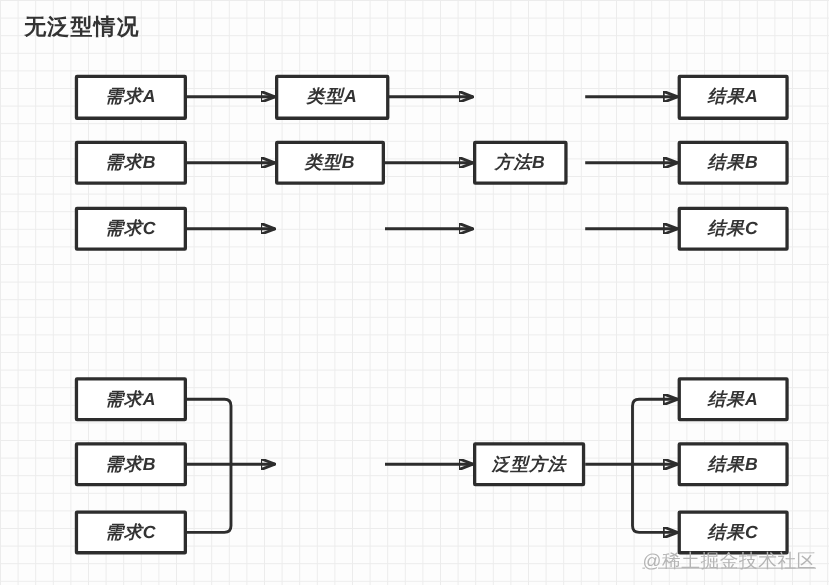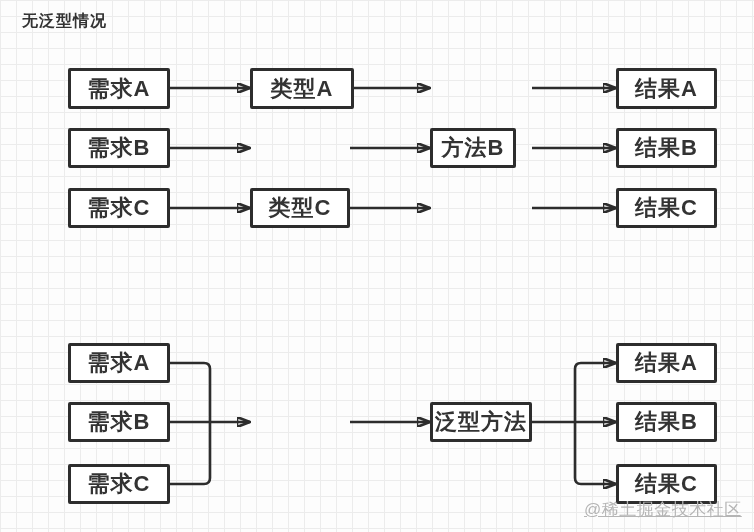--- a/index.html
+++ b/index.html
@@ -14,40 +14,41 @@
     overflow: hidden;
     background-color: #fdfdfd;
     background-image:
       linear-gradient(to right, #ececec 1px, transparent 1px),
       linear-gradient(to bottom, #ececec 1px, transparent 1px);
     background-size: 16px 16px;
     font-family: "Liberation Sans", "DejaVu Sans", sans-serif;
   }
   .section-title {
     position: absolute;
-    font-size: 16px;
+    font-size: 20px;
     font-weight: bold;
     color: #333333;
     letter-spacing: 1px;
     white-space: nowrap;
   }
   .node {
     position: absolute;
     box-sizing: border-box;
     background: #ffffff;
     border: 3px solid #2d2d2d;
     border-radius: 2px;
     display: flex;
     align-items: center;
     justify-content: center;
-    font-size: 22px;
+    font-size: 16px;
     font-weight: bold;
     color: #333333;
     letter-spacing: 1px;
     white-space: nowrap;
+    font-style: italic;
   }
   .connectors {
     position: absolute;
     left: 0;
     top: 0;
     width: 754px;
     height: 532px;
   }
   .connectors path, .connectors line {
     stroke: #2d2d2d;
@@ -101,25 +102,25 @@
     <line x1="532" y1="422" x2="616" y2="422" marker-end="url(#arrow)"></line>
   </svg>
 
   <div class="section-title" style="left:22px; top:11px;">无泛型情况</div>
 
   <div class="node" style="left:68px;  top:68px;  width:102px; height:41px;">需求A</div>
   <div class="node" style="left:250px; top:68px;  width:104px; height:41px;">类型A</div>
   <div class="node" style="left:616px; top:68px;  width:101px; height:41px;">结果A</div>
 
   <div class="node" style="left:68px;  top:128px; width:102px; height:40px;">需求B</div>
+  <div class="node" style="left:250px; top:128px; width:100px; height:40px;">类型B</div>
   <div class="node" style="left:430px; top:128px; width:86px; height:40px;">方法B</div>
   <div class="node" style="left:616px; top:128px; width:101px; height:40px;">结果B</div>
 
   <div class="node" style="left:68px;  top:188px; width:102px; height:40px;">需求C</div>
-  <div class="node" style="left:250px; top:188px; width:100px; height:40px;">类型C</div>
   <div class="node" style="left:616px; top:188px; width:101px; height:40px;">结果C</div>
 
 
   <div class="node" style="left:68px;  top:343px; width:102px; height:40px;">需求A</div>
   <div class="node" style="left:68px;  top:402px; width:102px; height:40px;">需求B</div>
   <div class="node" style="left:68px;  top:464px; width:102px; height:40px;">需求C</div>
 
   <div class="node" style="left:430px; top:402px; width:102px; height:40px;">泛型方法</div>
 
   <div class="node" style="left:616px; top:343px; width:101px; height:40px;">结果A</div>

